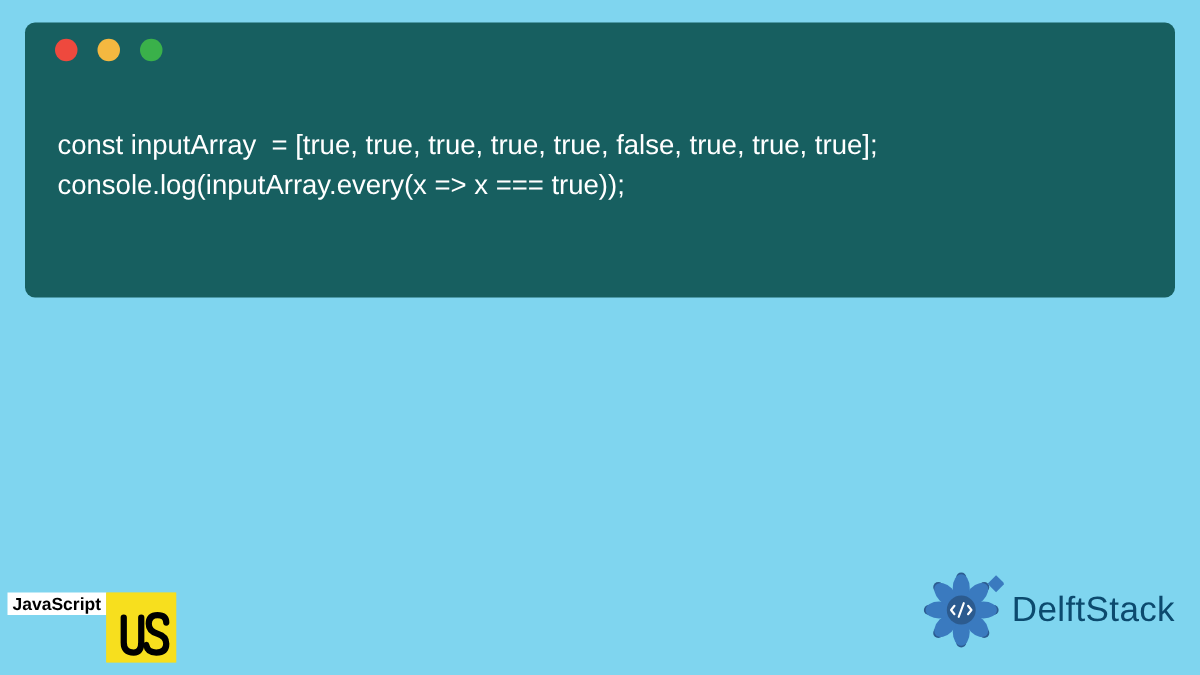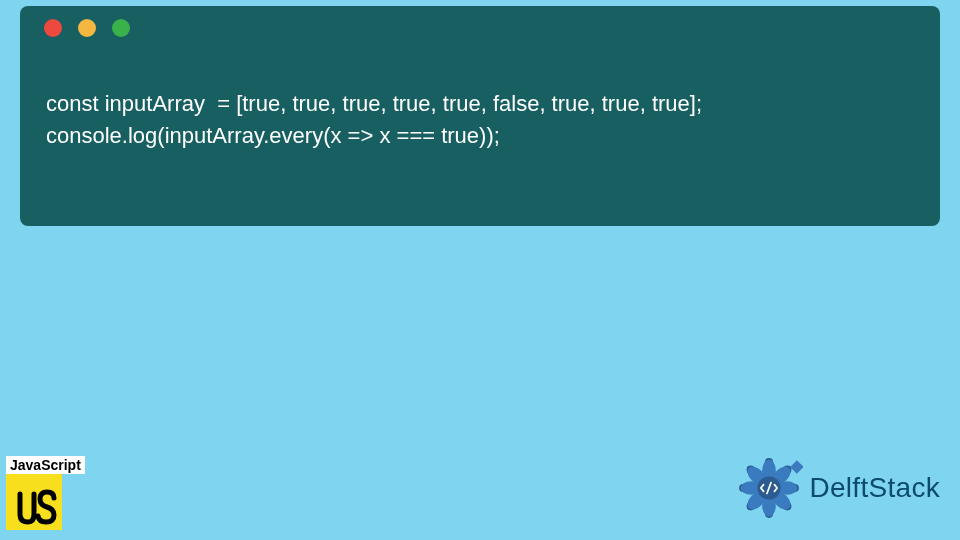--- a/index.html
+++ b/index.html
@@ -6,21 +6,21 @@
     body {
       width: 960px;
       height: 540px;
       background: #7fd5ef;
       font-family: -apple-system, BlinkMacSystemFont, "Segoe UI", Helvetica, Arial, sans-serif;
       position: relative;
       overflow: hidden;
     }
     .code-window {
       position: absolute;
-      top: 6px;
+      top: 18px;
       left: 20px;
       right: 20px;
       height: 220px;
       background: #175f60;
       border-radius: 8px;
       padding: 0;
     }
     .titlebar {
       height: 44px;
       display: flex;
@@ -42,21 +42,20 @@
       font-size: 22px;
       line-height: 1.45;
       font-family: -apple-system, BlinkMacSystemFont, "Segoe UI", Helvetica, Arial, sans-serif;
       white-space: pre;
     }
     .js-badge {
       position: absolute;
       left: 6px;
       bottom: 10px;
       display: flex;
-      flex-direction: column;
       align-items: flex-start;
       justify-content: space-between;
     }
     .js-label {
       font-size: 14px;
       font-weight: 600;
       color: #000;
       background: #fff;
       padding: 1px 4px;
       margin-bottom: 0;

